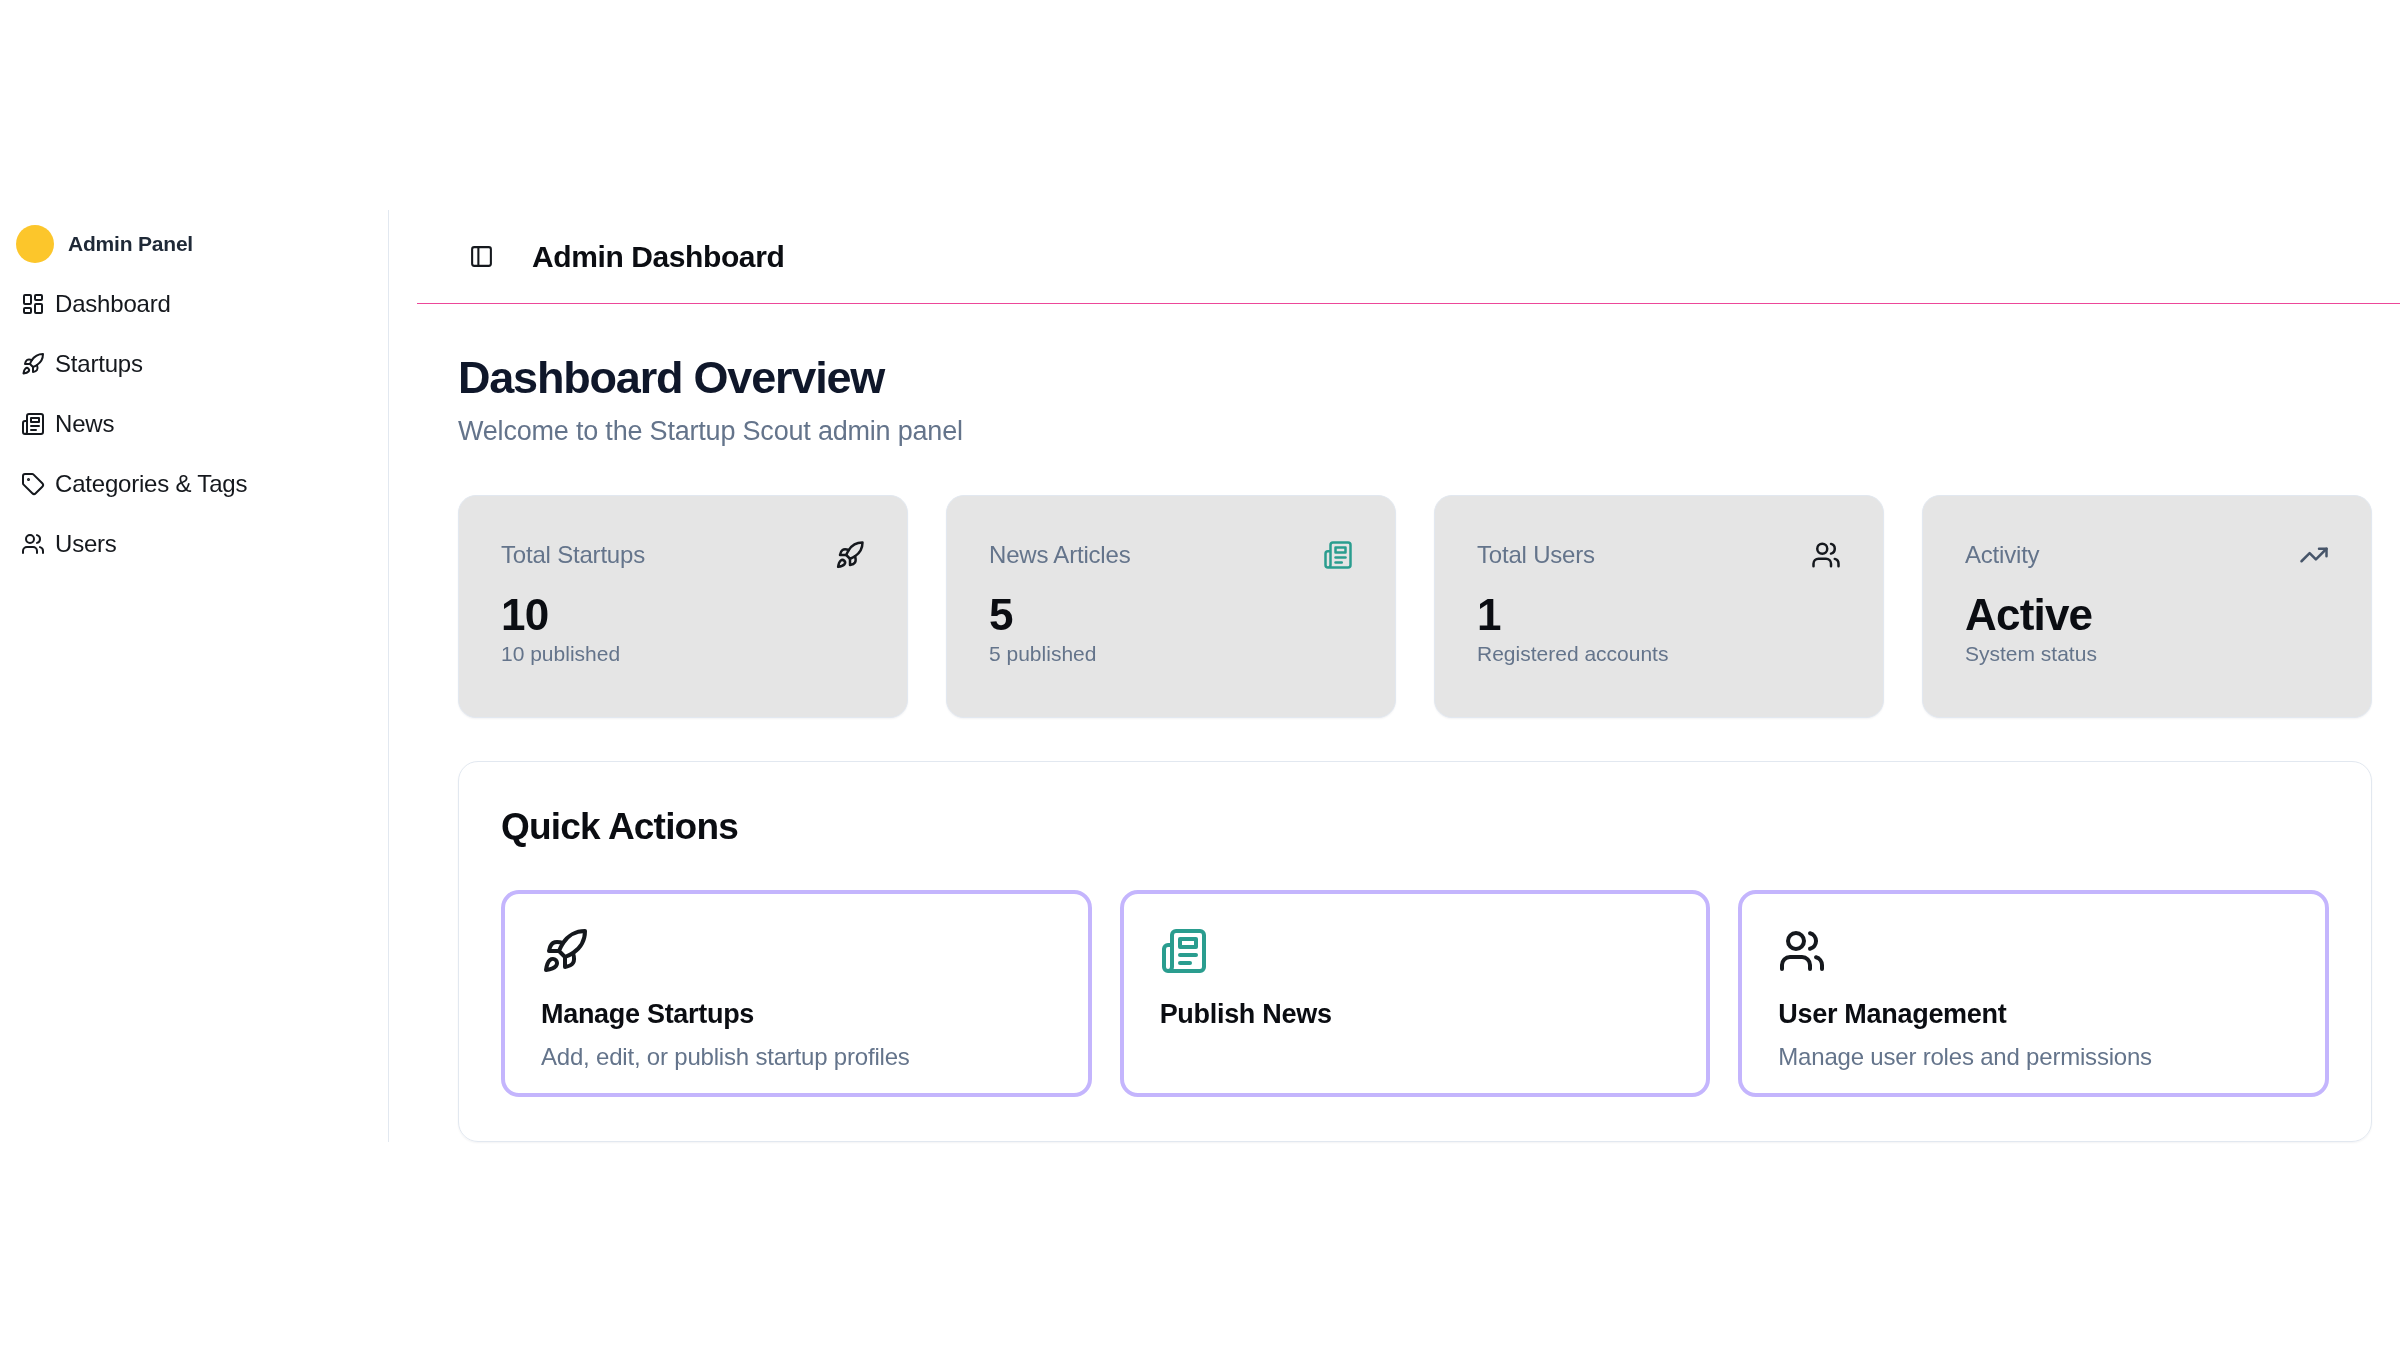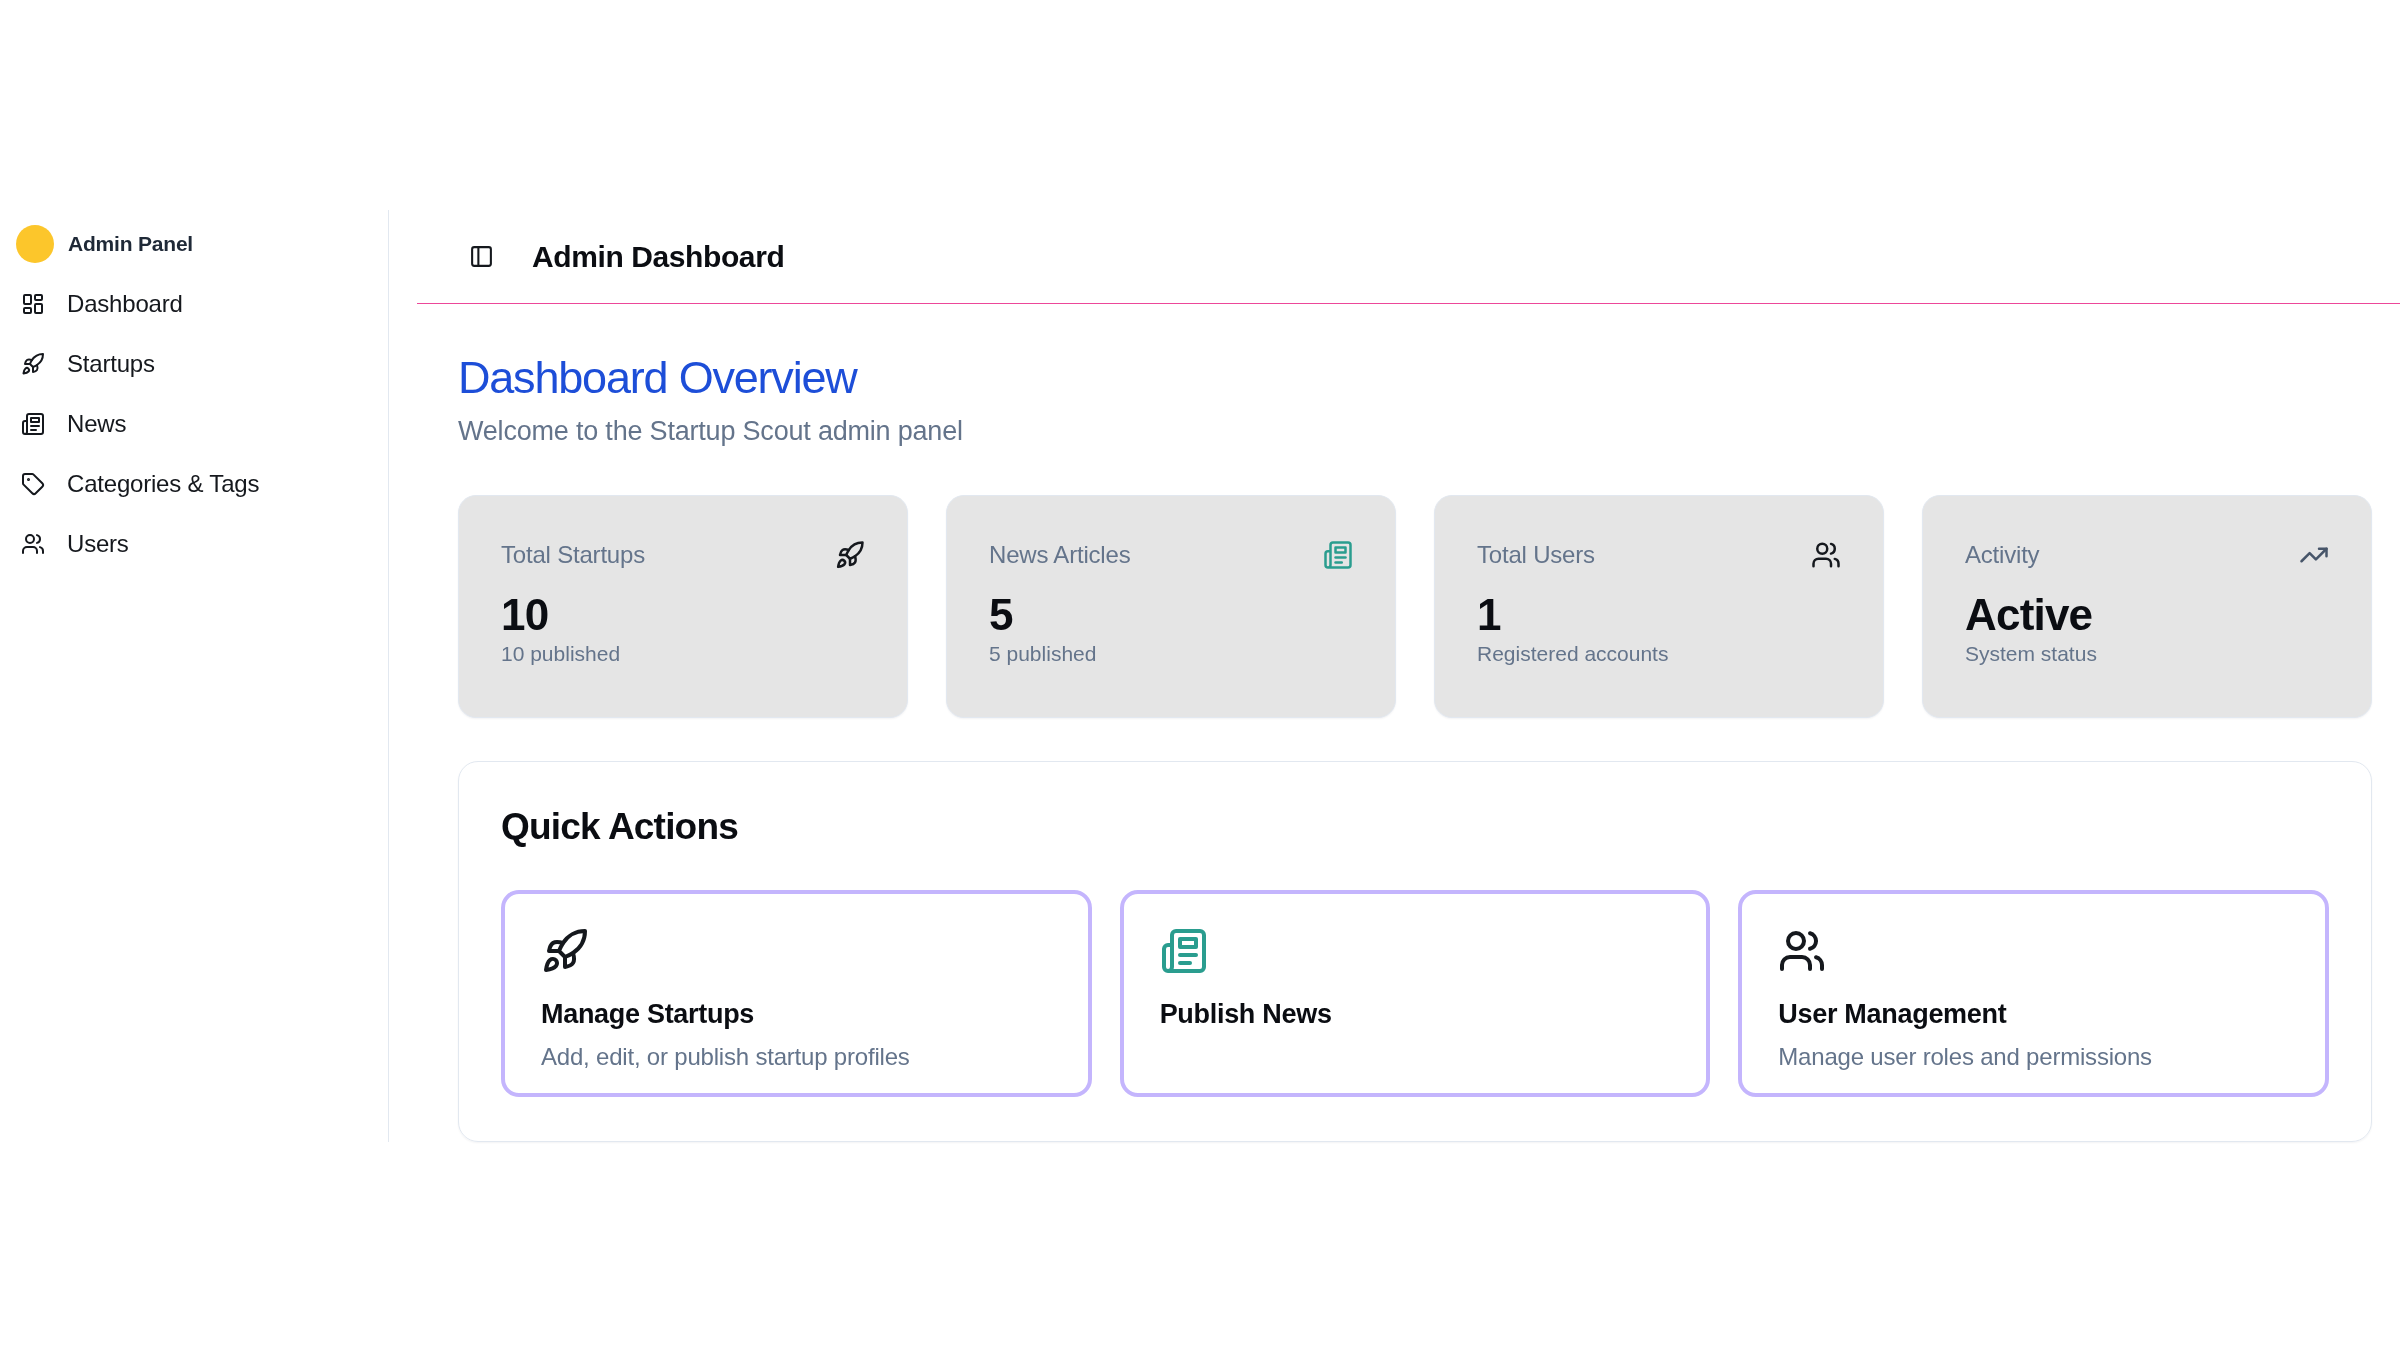--- a/index.html
+++ b/index.html
@@ -6,34 +6,34 @@
   html,body { width:2400px; height:1350px; background:#ffffff; overflow:hidden;
     font-family:"Liberation Sans", sans-serif; color:#101418; }
 
   .app { position:absolute; top:210px; left:6px; width:2400px; display:flex; align-items:stretch; }
 
   
   .sidebar { flex:0 0 383px; width:383px; border-right:1px solid #e2e8f0; padding:10px 20px 30px 9px; }
   .brand { display:flex; align-items:center; gap:14px; height:48px; padding-left:1px; margin-bottom:6px; }
   .brand-logo { width:38px; height:38px; border-radius:50%; background:#fcc62b; flex:0 0 38px; }
   .brand-label { font-size:21px; font-weight:bold; color:#1f2937; letter-spacing:-0.2px; }
-  .nav-item { display:flex; align-items:center; gap:22px; height:60px; padding-left:6px;
+  .nav-item { display:flex; align-items:center; gap:10px; height:60px; padding-left:6px;
     border-radius:12px; cursor:pointer; }
   .nav-item .icon { width:24px; height:24px; color:#15181d; flex:0 0 24px; }
   .nav-item .label { font-size:24px; color:#15181d; letter-spacing:-0.2px; }
 
   
   .main { flex:1 1 auto; margin-left:28px; min-width:0; }
   .main-header { height:94px; display:flex; align-items:center; padding-left:52px;
     border-bottom:1px solid #ec4899; }
   .panel-toggle { width:25px; height:25px; color:#15181d; background:none; border:none; cursor:pointer; padding:0; }
   .main-header-title { margin-left:38px; font-size:30px; font-weight:bold; color:#0b0d12; letter-spacing:-0.4px; }
 
   .content { padding:48px 34px 0 41px; }
-  .page-title { font-size:45px; font-weight:normal; color:#1d4ed8; letter-spacing:-1.2px; }
+  .page-title { font-size:45px; font-weight:bold; color:#0f172a; letter-spacing:-1.2px; }
   .page-subtitle { margin-top:12px; font-size:27px; color:#64748b; letter-spacing:-0.2px; }
 
   
   .stats-grid { display:grid; grid-template-columns:repeat(4,1fr); gap:38px; margin-top:48px; }
   .stat-card { background:#e5e5e5; border:1px solid #e2e8f0; border-radius:18px; height:223px;
     padding:44px 42px 0 42px; box-shadow:0 1px 2px rgba(15,23,42,0.05); }
   .stat-top { display:flex; align-items:center; justify-content:space-between; }
   .stat-label { font-size:24px; color:#64748b; letter-spacing:-0.2px; }
   .stat-icon { width:30px; height:30px; }
   .stat-value { margin-top:20px; font-size:44px; font-weight:bold; color:#0b0d12; letter-spacing:-0.8px; }

